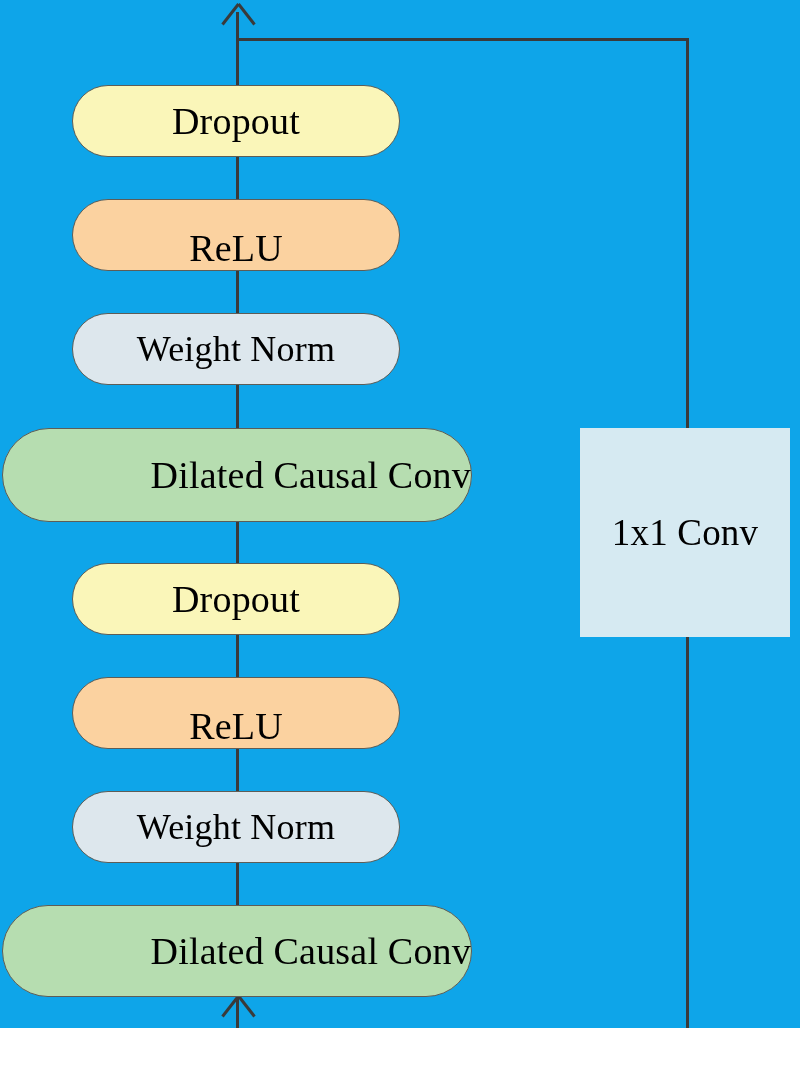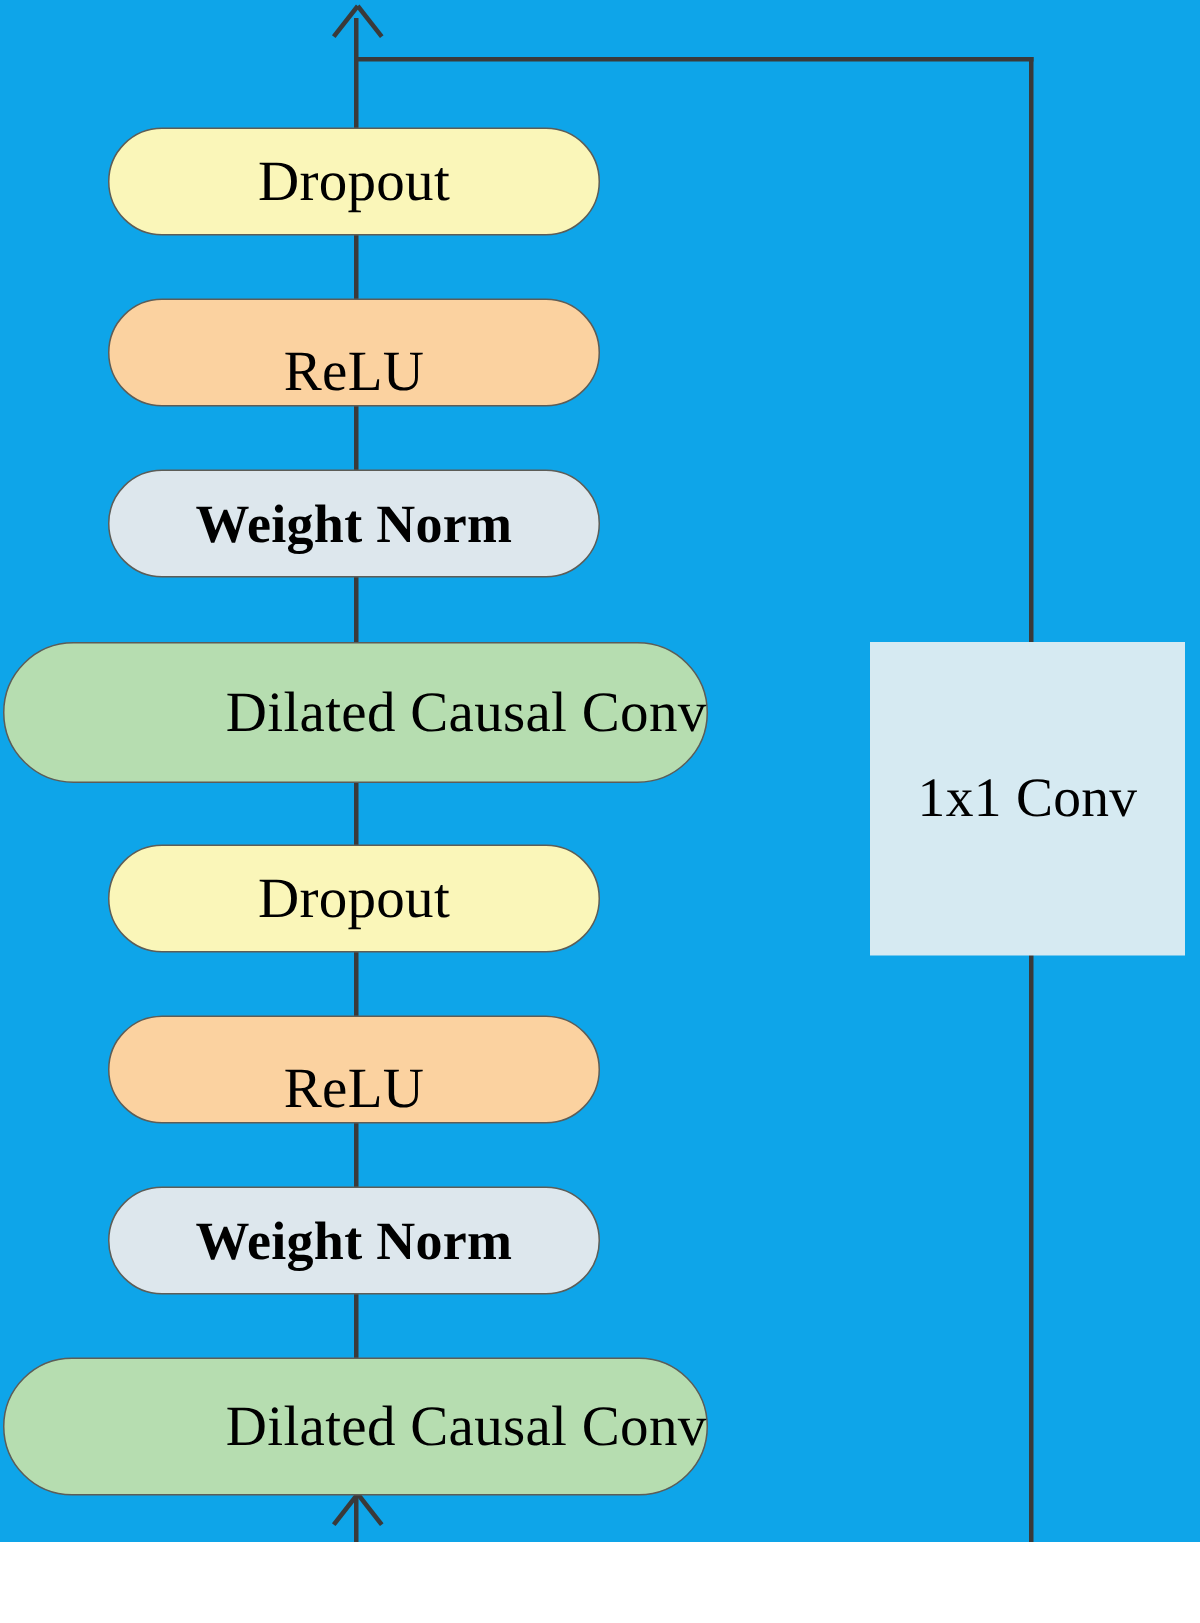--- a/index.html
+++ b/index.html
@@ -27,21 +27,21 @@
     color: #000000;
     text-align: center;
     white-space: nowrap;
     letter-spacing: 0.2px;
   }
   .pill { border-radius: 999px; }
   .rect { border-radius: 0; border: none; }
 
   .n-dropout { background: #faf6b9; }
   .n-relu    { background: #fbd2a0; align-items: flex-end; }
-  .n-wnorm   { background: #dde7ed; font-weight: bold; }
+  .n-wnorm   { background: #dde7ed; }
   .n-dconv   { background: #b6ddb0; justify-content: flex-end; }
   .n-conv1x1 { background: #d6eaf2; }
 
   .node .label {
     line-height: 1.12;
     pointer-events: none;
   }
 
   
   .vline, .hline {

